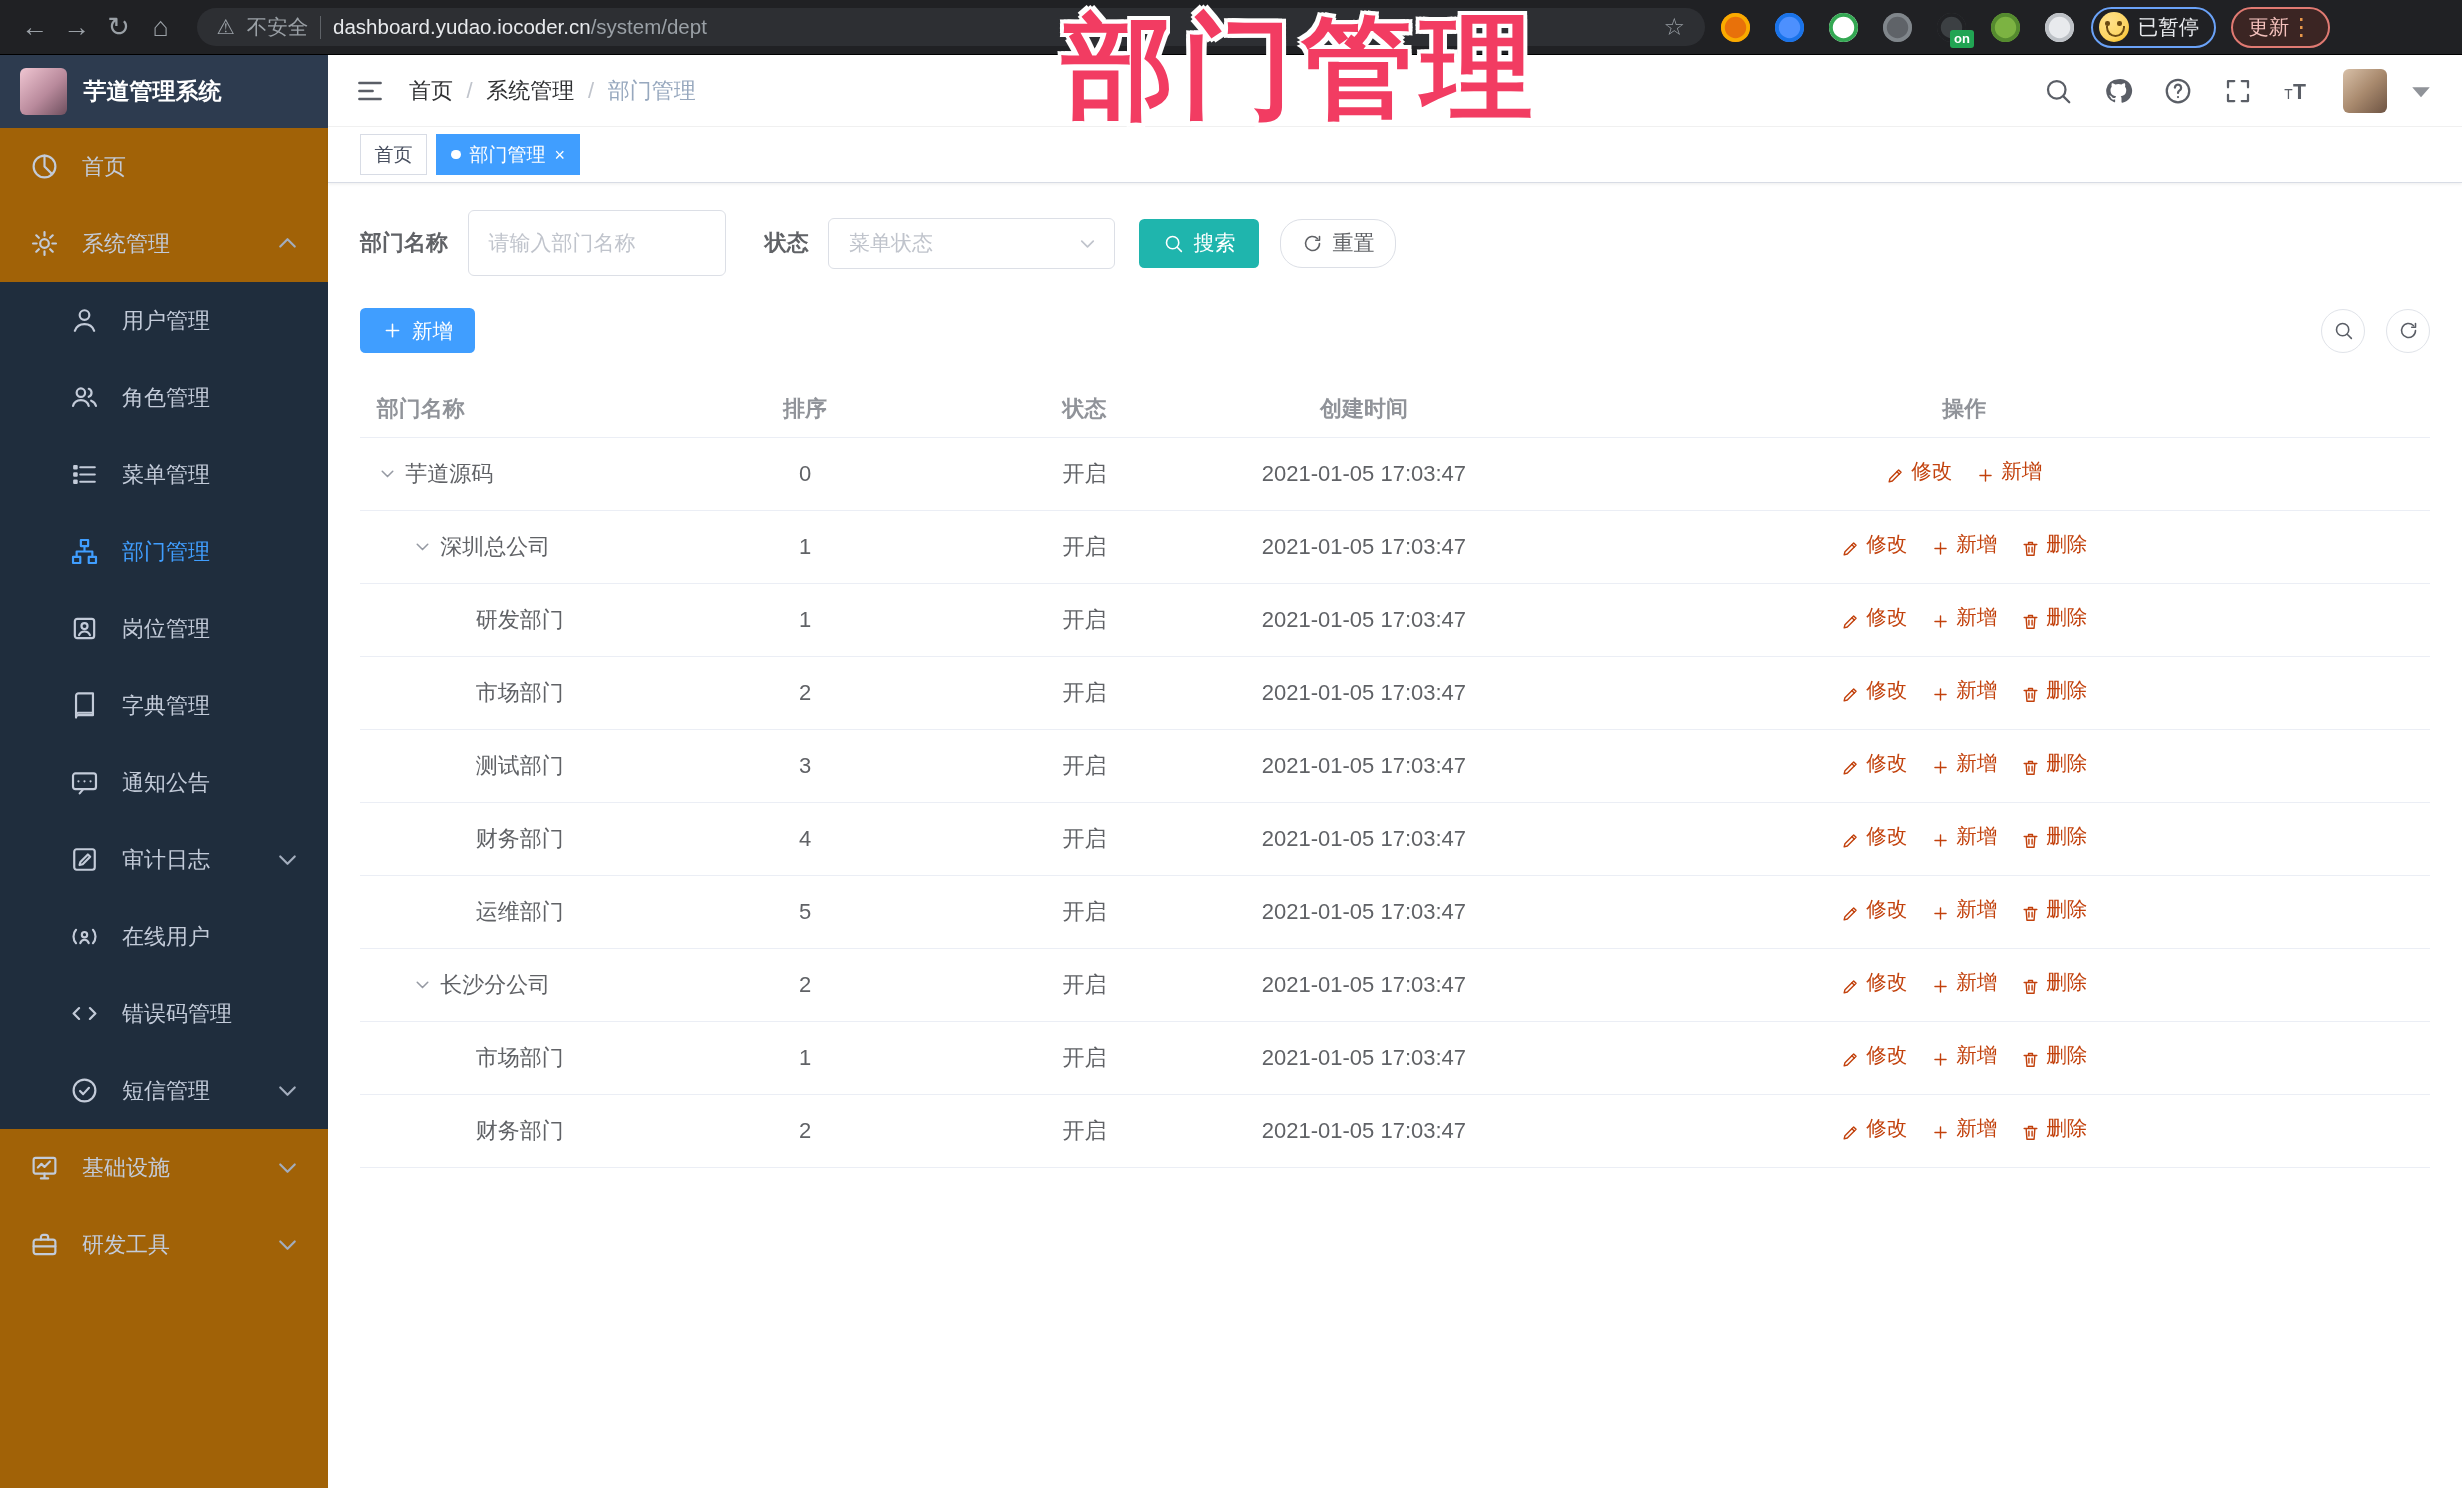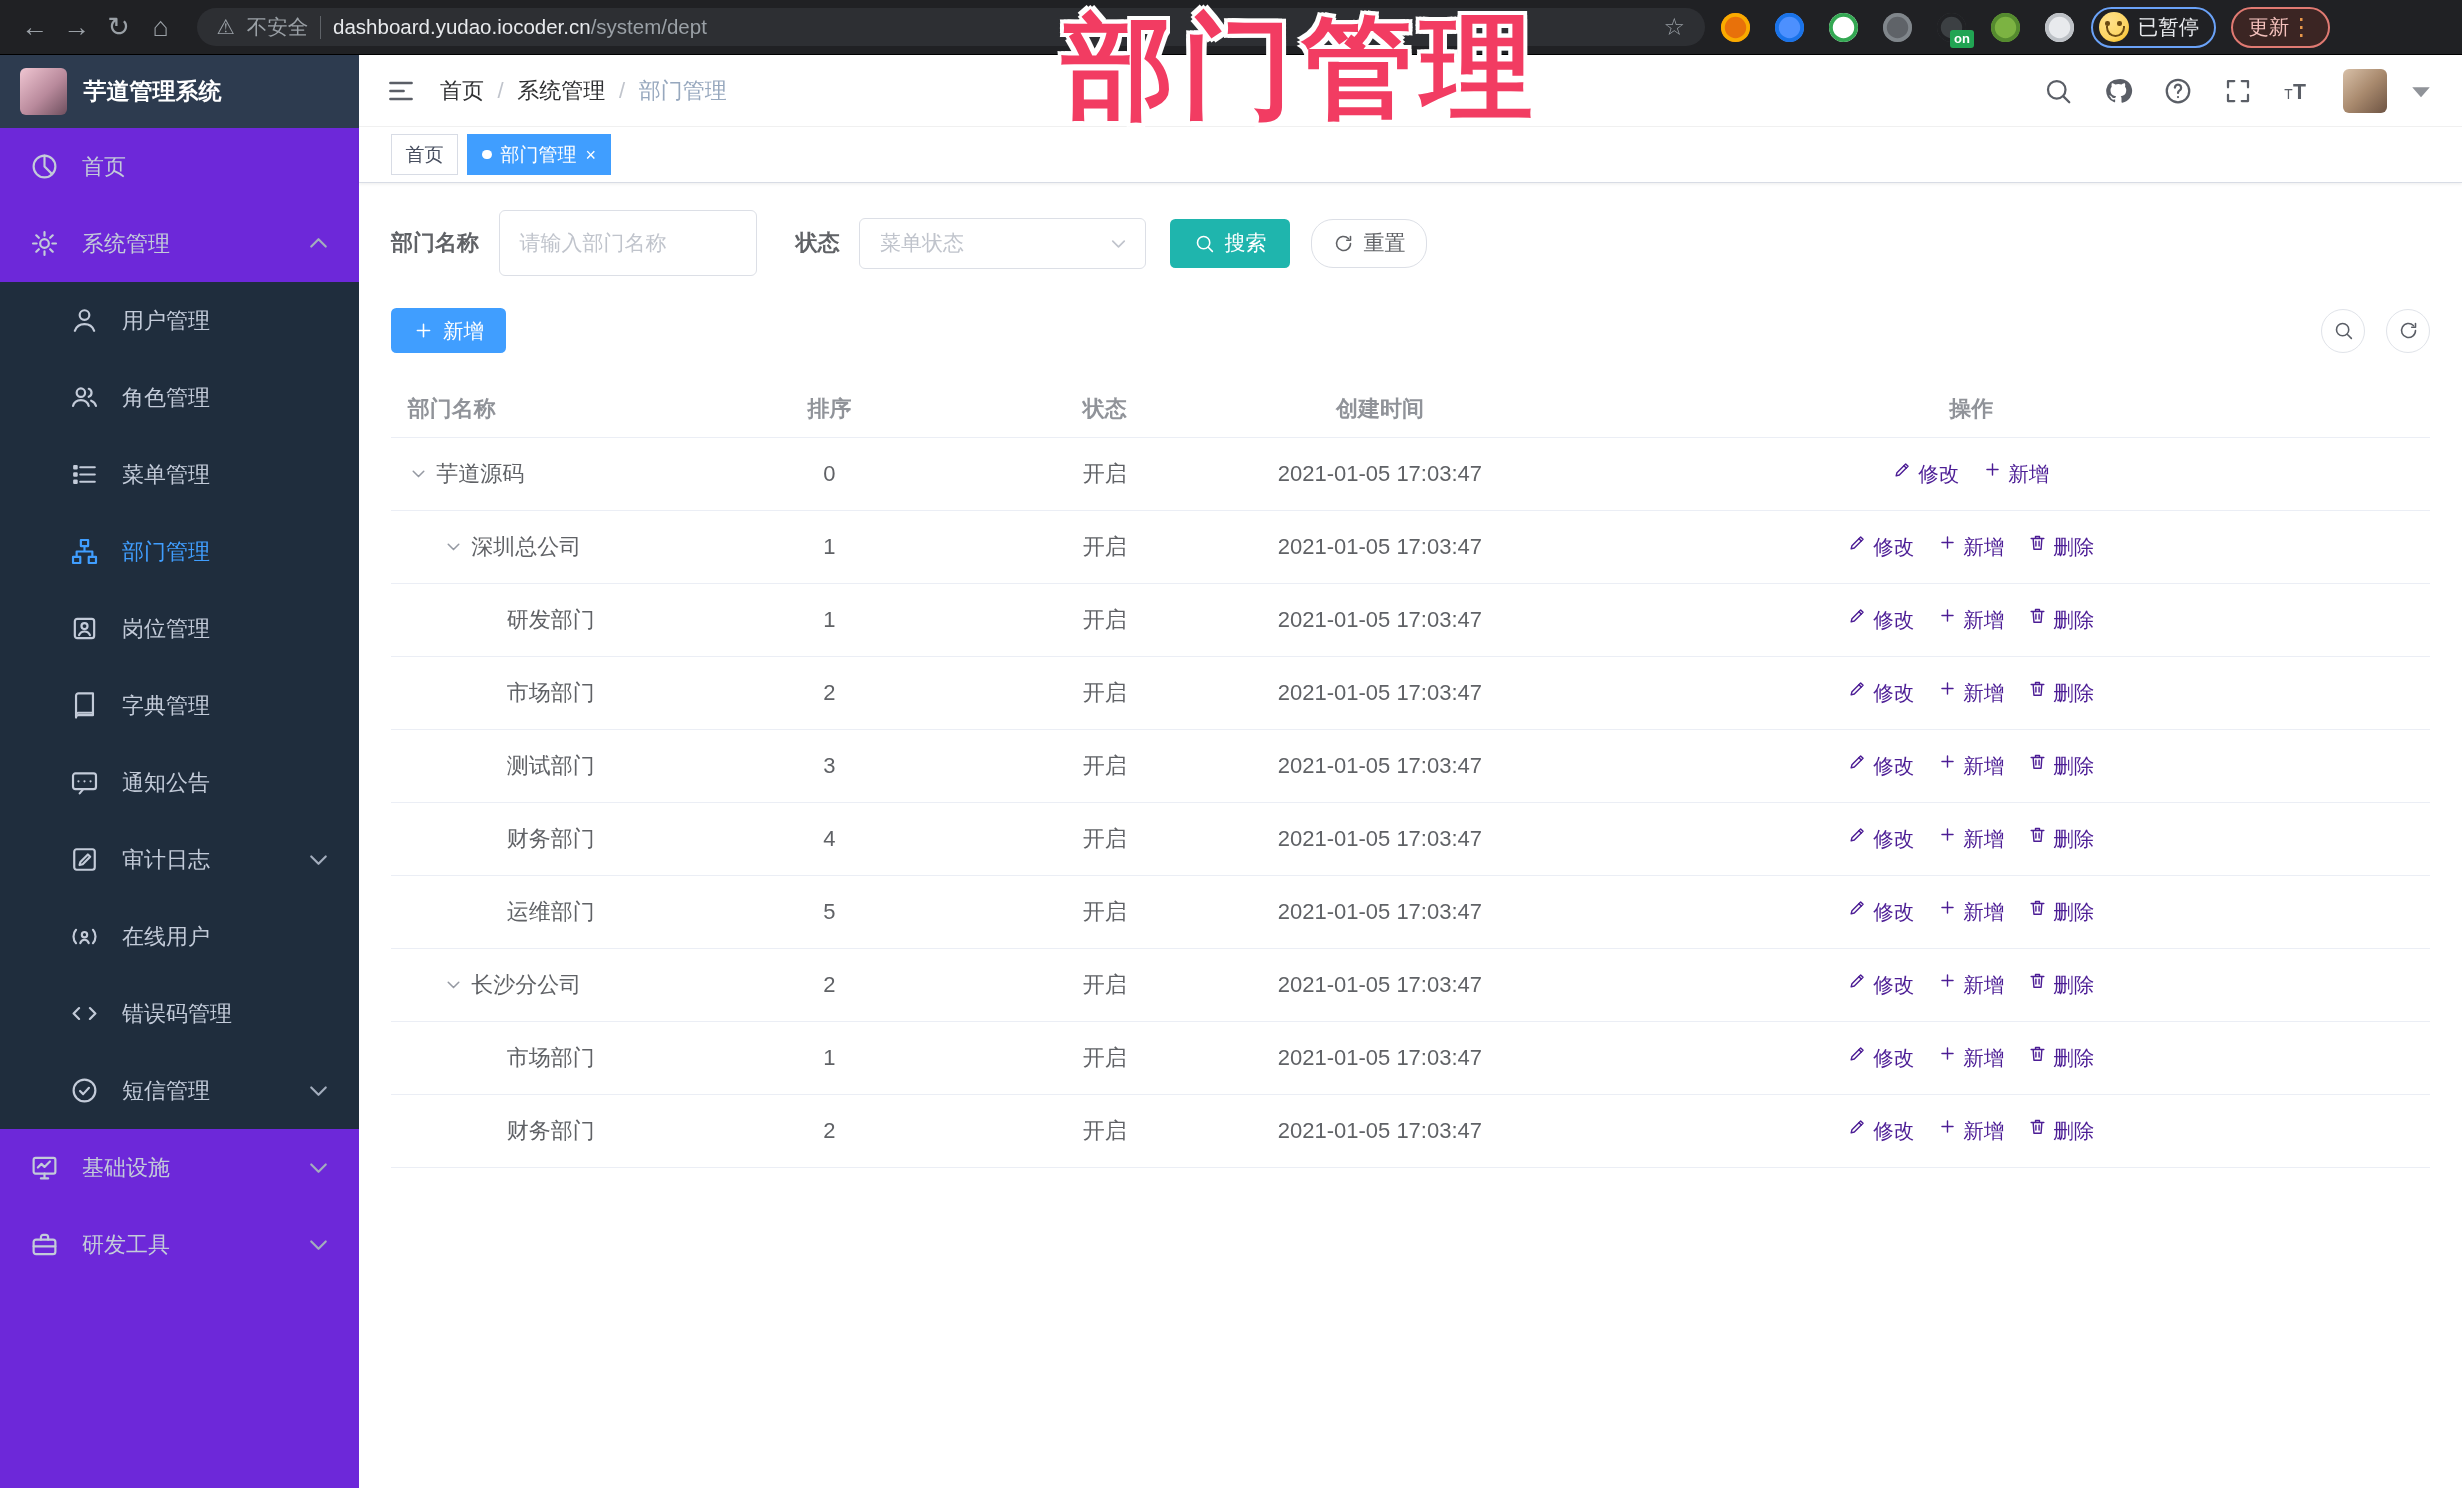--- a/index.html
+++ b/index.html
@@ -19,21 +19,21 @@
   .badge-on { position:absolute; bottom:-6px; right:-7.6px; background:#21a453; color:#fff; font-size:13px; line-height:1; padding:2.3px 3.8px; border-radius:3px; font-weight:700; }
   .chip { height:41px; border:2.3px solid #6aa2f8; border-radius:22px; display:flex; align-items:center; gap:9px; padding:0 15px 0 6px; color:#e8eaed; font-size:20.5px; flex-shrink:0; }
   .emoji { width:30px; height:30px; border-radius:50%; background:radial-gradient(circle at 35% 30%,#ffe08a,#fdd663 60%,#f3b100); position:relative; }
   .emoji:before { content:""; position:absolute; top:9px; left:6.8px; width:4.5px; height:4.5px; border-radius:50%; background:#6b4b12; box-shadow:12px 0 0 #6b4b12; }
   .emoji:after { content:""; position:absolute; left:7.6px; top:13.6px; width:15px; height:9px; border:2.3px solid #6b4b12; border-top:none; border-radius:0 0 15px 15px; }
   .update-btn { height:41px; border:2.3px solid #e07a72; background:#3b2523; border-radius:22px; display:flex; align-items:center; padding:0 15px; color:#f4c1bc; font-size:20.5px; flex-shrink:0; margin-left:10.6px; }
   .update-dots { color:#e8984a; font-size:24px; letter-spacing:0; }
 
   
   .app { display:flex; height:1433px; position:relative; }
-  .sidebar { width:359px; background:#6d28d9; flex-shrink:0; color:#c3cbd9; overflow:hidden; }
+  .sidebar { width:328px; background:#a16207; flex-shrink:0; color:#c3cbd9; overflow:hidden; }
   .logo-row { height:73px; display:flex; align-items:center; gap:16.7px; padding:0 19.7px; background:#2d3b4f; }
   .logo-img { width:47px; height:47px; border-radius:6px; background:linear-gradient(135deg,#f0c6d2 0%,#b98a9c 55%,#6e4f5e 100%); flex-shrink:0; }
   .logo-title { color:#fff; font-size:23px; font-weight:700; white-space:nowrap; }
   .menu-item { height:77px; display:flex; align-items:center; gap:23px; padding:0 26px 0 30px; font-size:22px; cursor:pointer; white-space:nowrap; }
   .menu-item .ic { width:29px; height:29px; flex-shrink:0; }
   .ic svg { width:100%; height:100%; stroke:currentColor; fill:none; stroke-width:1.8; stroke-linecap:round; stroke-linejoin:round; display:block; }
   .chev { margin-left:auto; width:23px; height:23px; color:#a3adbd; }
   .submenu { background:#1f2d3d; }
   .submenu .menu-item { padding-left:70px; }
   .menu-item.active { color:#409eff; }
@@ -75,21 +75,21 @@
 
   table.grid { margin-top:29px; width:100%; border-collapse:collapse; font-size:22px; color:#606266; table-layout:fixed; }
   .grid th { height:55px; color:#909399; font-weight:600; border-bottom:0.8px solid #ebeef5; text-align:center; }
   .grid th.colname { text-align:left; padding-left:16.7px; }
   .grid td { height:73px; border-bottom:0.8px solid #ebeef5; text-align:center; }
   .grid td.cname { text-align:left; padding-left:16.7px; }
   .name-wrap { display:flex; align-items:center; }
   .tree-ind { flex-shrink:0; }
   .tree-arrow { width:21px; height:21px; color:#969aa3; margin-right:7.6px; flex-shrink:0; }
   .leaf-gap { width:29px; flex-shrink:0; }
-  .ops a { color:#4c1d95; text-decoration:none; font-size:20.5px; display:inline-flex; align-items:flex-start; gap:6px; margin:0 12px; cursor:pointer; }
+  .ops a { color:#c2410c; text-decoration:none; font-size:20.5px; display:inline-flex; align-items:flex-end; gap:6px; margin:0 12px; cursor:pointer; }
   .ops .ic { width:19px; height:19px; }
 
   
   .overlay-title { position:absolute; top:4.5px; left:1062px; z-index:60; font-size:112px; line-height:1.12; font-weight:700; letter-spacing:7.6px; color:#f23c62; white-space:nowrap;
     text-shadow:-3.8px -3.8px 0 #fff,3.8px -3.8px 0 #fff,-3.8px 3.8px 0 #fff,3.8px 3.8px 0 #fff,0 -3.8px 0 #fff,0 3.8px 0 #fff,-3.8px 0 0 #fff,3.8px 0 0 #fff; pointer-events:none; }
 </style>
 </head>
 <body>
 
 <div class="chrome">

